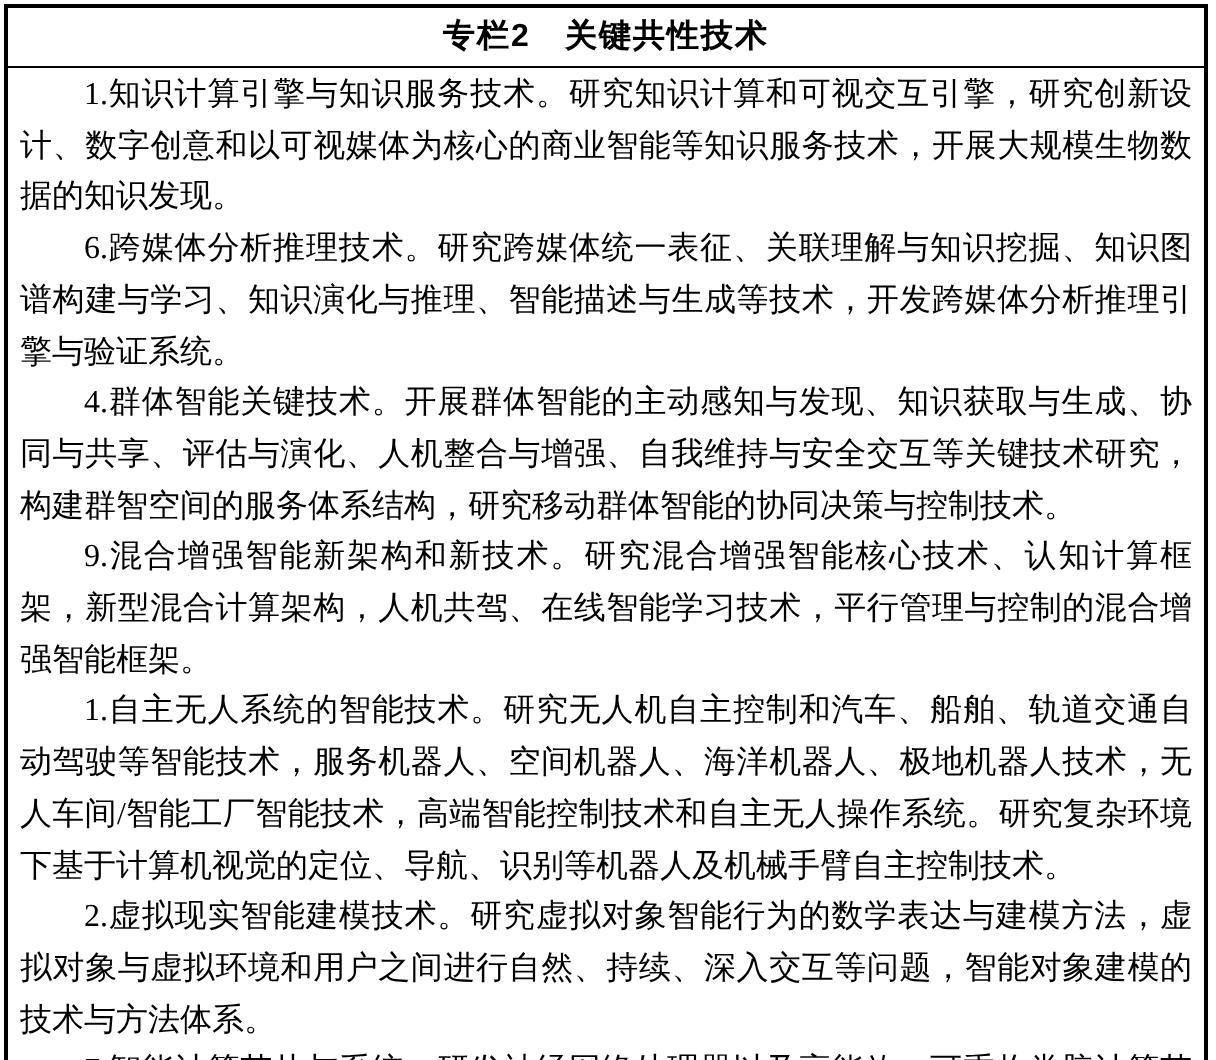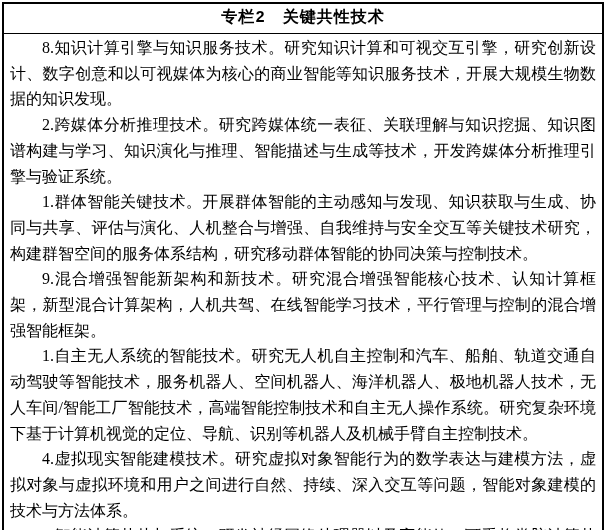--- a/index.html
+++ b/index.html
@@ -23,21 +23,21 @@
     box-sizing: border-box;
     border: 2px solid #000000;
     background: #ffffff;
   }
   .panel-title {
     height: 29px;
     line-height: 29px;
     text-align: center;
     font-weight: bold;
     font-size: 16px;
-    font-family: Liberation Mono, monospace;
+    font-family: Liberation Sans, sans-serif;
     border-bottom: 1px solid #000000;
     letter-spacing: 1px;
   }
   .panel-body {
     padding: 1px 6px 3px 6px;
   }
   .panel-body p {
     margin: 0;
     font-size: 16px;
     line-height: 25.7px;
@@ -45,22 +45,22 @@
     text-indent: 2em;
     word-break: break-all;
   }
 </style>
 </head>
 <body>
 
 <div class="panel">
   <div class="panel-title">专栏2　关键共性技术</div>
   <div class="panel-body">
-    <p>8.知识计算引擎与知识服务技术。研究知识计算和可视交互引擎，研究创新设计、数字创意和以可视媒体为核心的商业智能等知识服务技术，开展大规模生物数据的知识发现。</p>
-    <p>2.跨媒体分析推理技术。研究跨媒体统一表征、关联理解与知识挖掘、知识图谱构建与学习、知识演化与推理、智能描述与生成等技术，开发跨媒体分析推理引擎与验证系统。</p>
-    <p>1.群体智能关键技术。开展群体智能的主动感知与发现、知识获取与生成、协同与共享、评估与演化、人机整合与增强、自我维持与安全交互等关键技术研究，构建群智空间的服务体系结构，研究移动群体智能的协同决策与控制技术。</p>
+    <p>1.知识计算引擎与知识服务技术。研究知识计算和可视交互引擎，研究创新设计、数字创意和以可视媒体为核心的商业智能等知识服务技术，开展大规模生物数据的知识发现。</p>
+    <p>6.跨媒体分析推理技术。研究跨媒体统一表征、关联理解与知识挖掘、知识图谱构建与学习、知识演化与推理、智能描述与生成等技术，开发跨媒体分析推理引擎与验证系统。</p>
+    <p>4.群体智能关键技术。开展群体智能的主动感知与发现、知识获取与生成、协同与共享、评估与演化、人机整合与增强、自我维持与安全交互等关键技术研究，构建群智空间的服务体系结构，研究移动群体智能的协同决策与控制技术。</p>
     <p>9.混合增强智能新架构和新技术。研究混合增强智能核心技术、认知计算框架，新型混合计算架构，人机共驾、在线智能学习技术，平行管理与控制的混合增强智能框架。</p>
     <p>1.自主无人系统的智能技术。研究无人机自主控制和汽车、船舶、轨道交通自动驾驶等智能技术，服务机器人、空间机器人、海洋机器人、极地机器人技术，无人车间/智能工厂智能技术，高端智能控制技术和自主无人操作系统。研究复杂环境下基于计算机视觉的定位、导航、识别等机器人及机械手臂自主控制技术。</p>
-    <p>4.虚拟现实智能建模技术。研究虚拟对象智能行为的数学表达与建模方法，虚拟对象与虚拟环境和用户之间进行自然、持续、深入交互等问题，智能对象建模的技术与方法体系。</p>
+    <p>2.虚拟现实智能建模技术。研究虚拟对象智能行为的数学表达与建模方法，虚拟对象与虚拟环境和用户之间进行自然、持续、深入交互等问题，智能对象建模的技术与方法体系。</p>
     <p>7.智能计算芯片与系统。研发神经网络处理器以及高能效、可重构类脑计算芯片等，新型感知芯片与系统、智能计算体系结构与系统，人工智能操作系统。研究适合人工智能的混合计算架构等。</p>
 
   </div>
 </div>
 
 </body></html>

